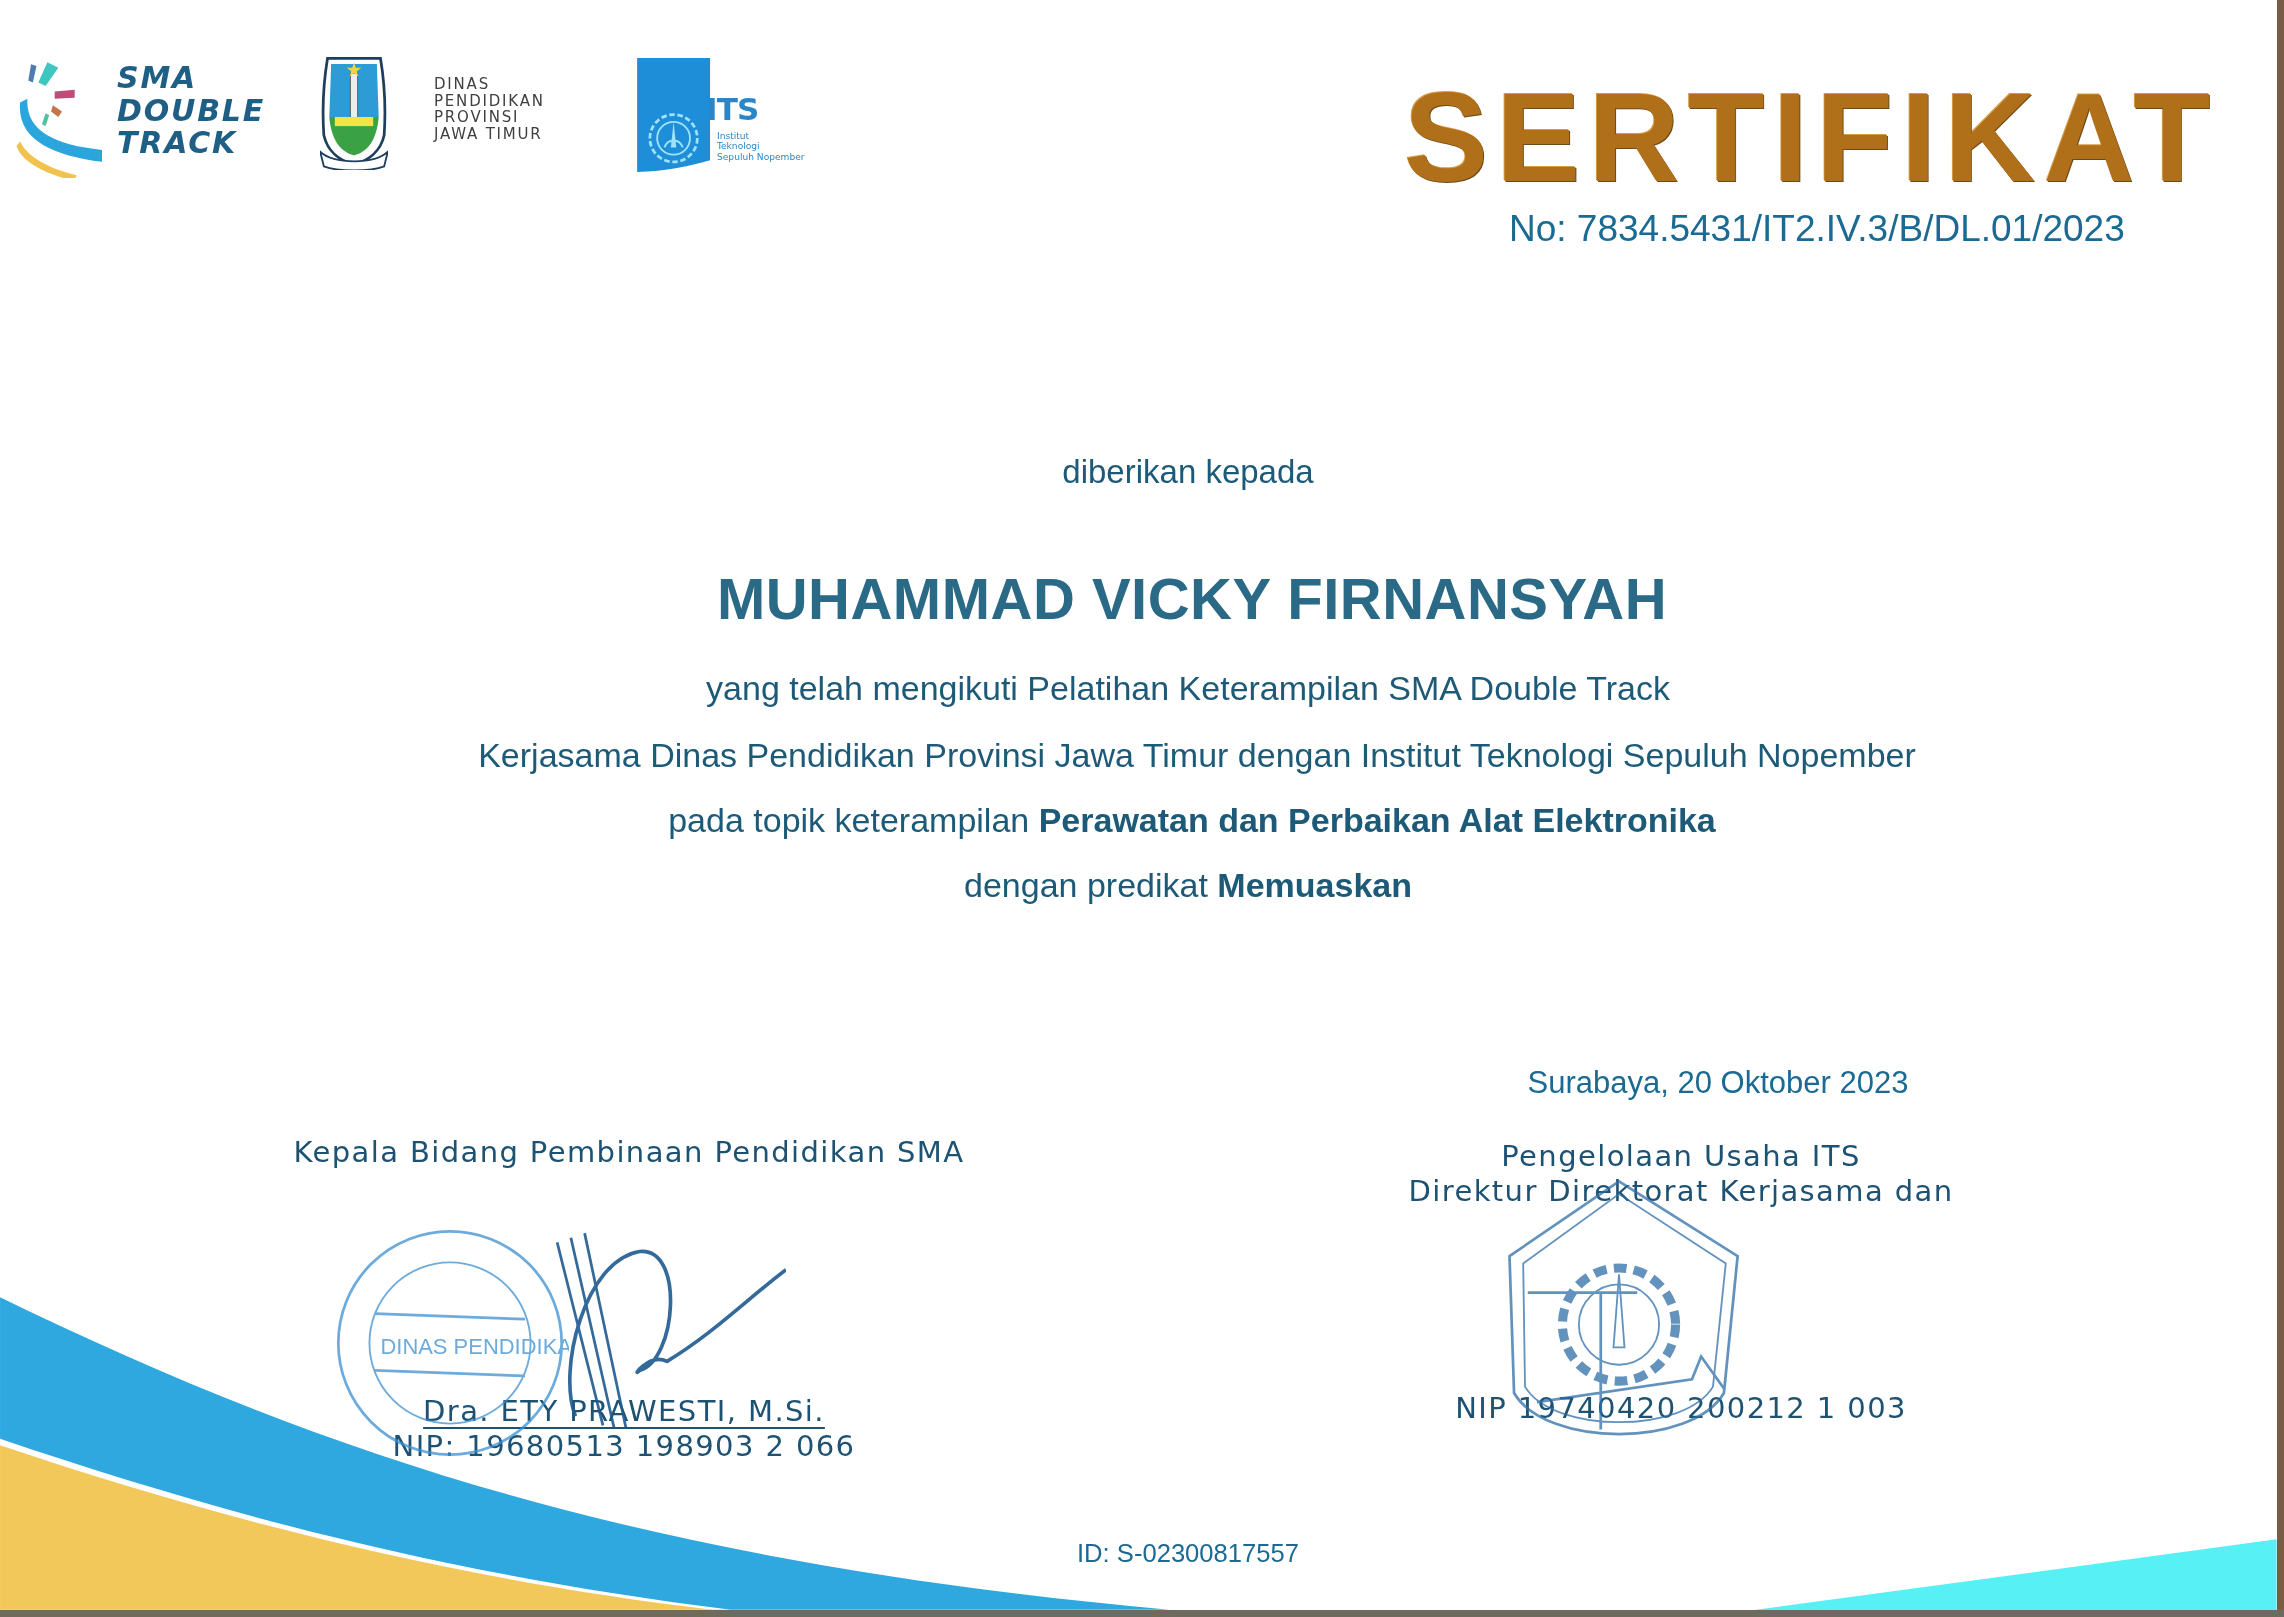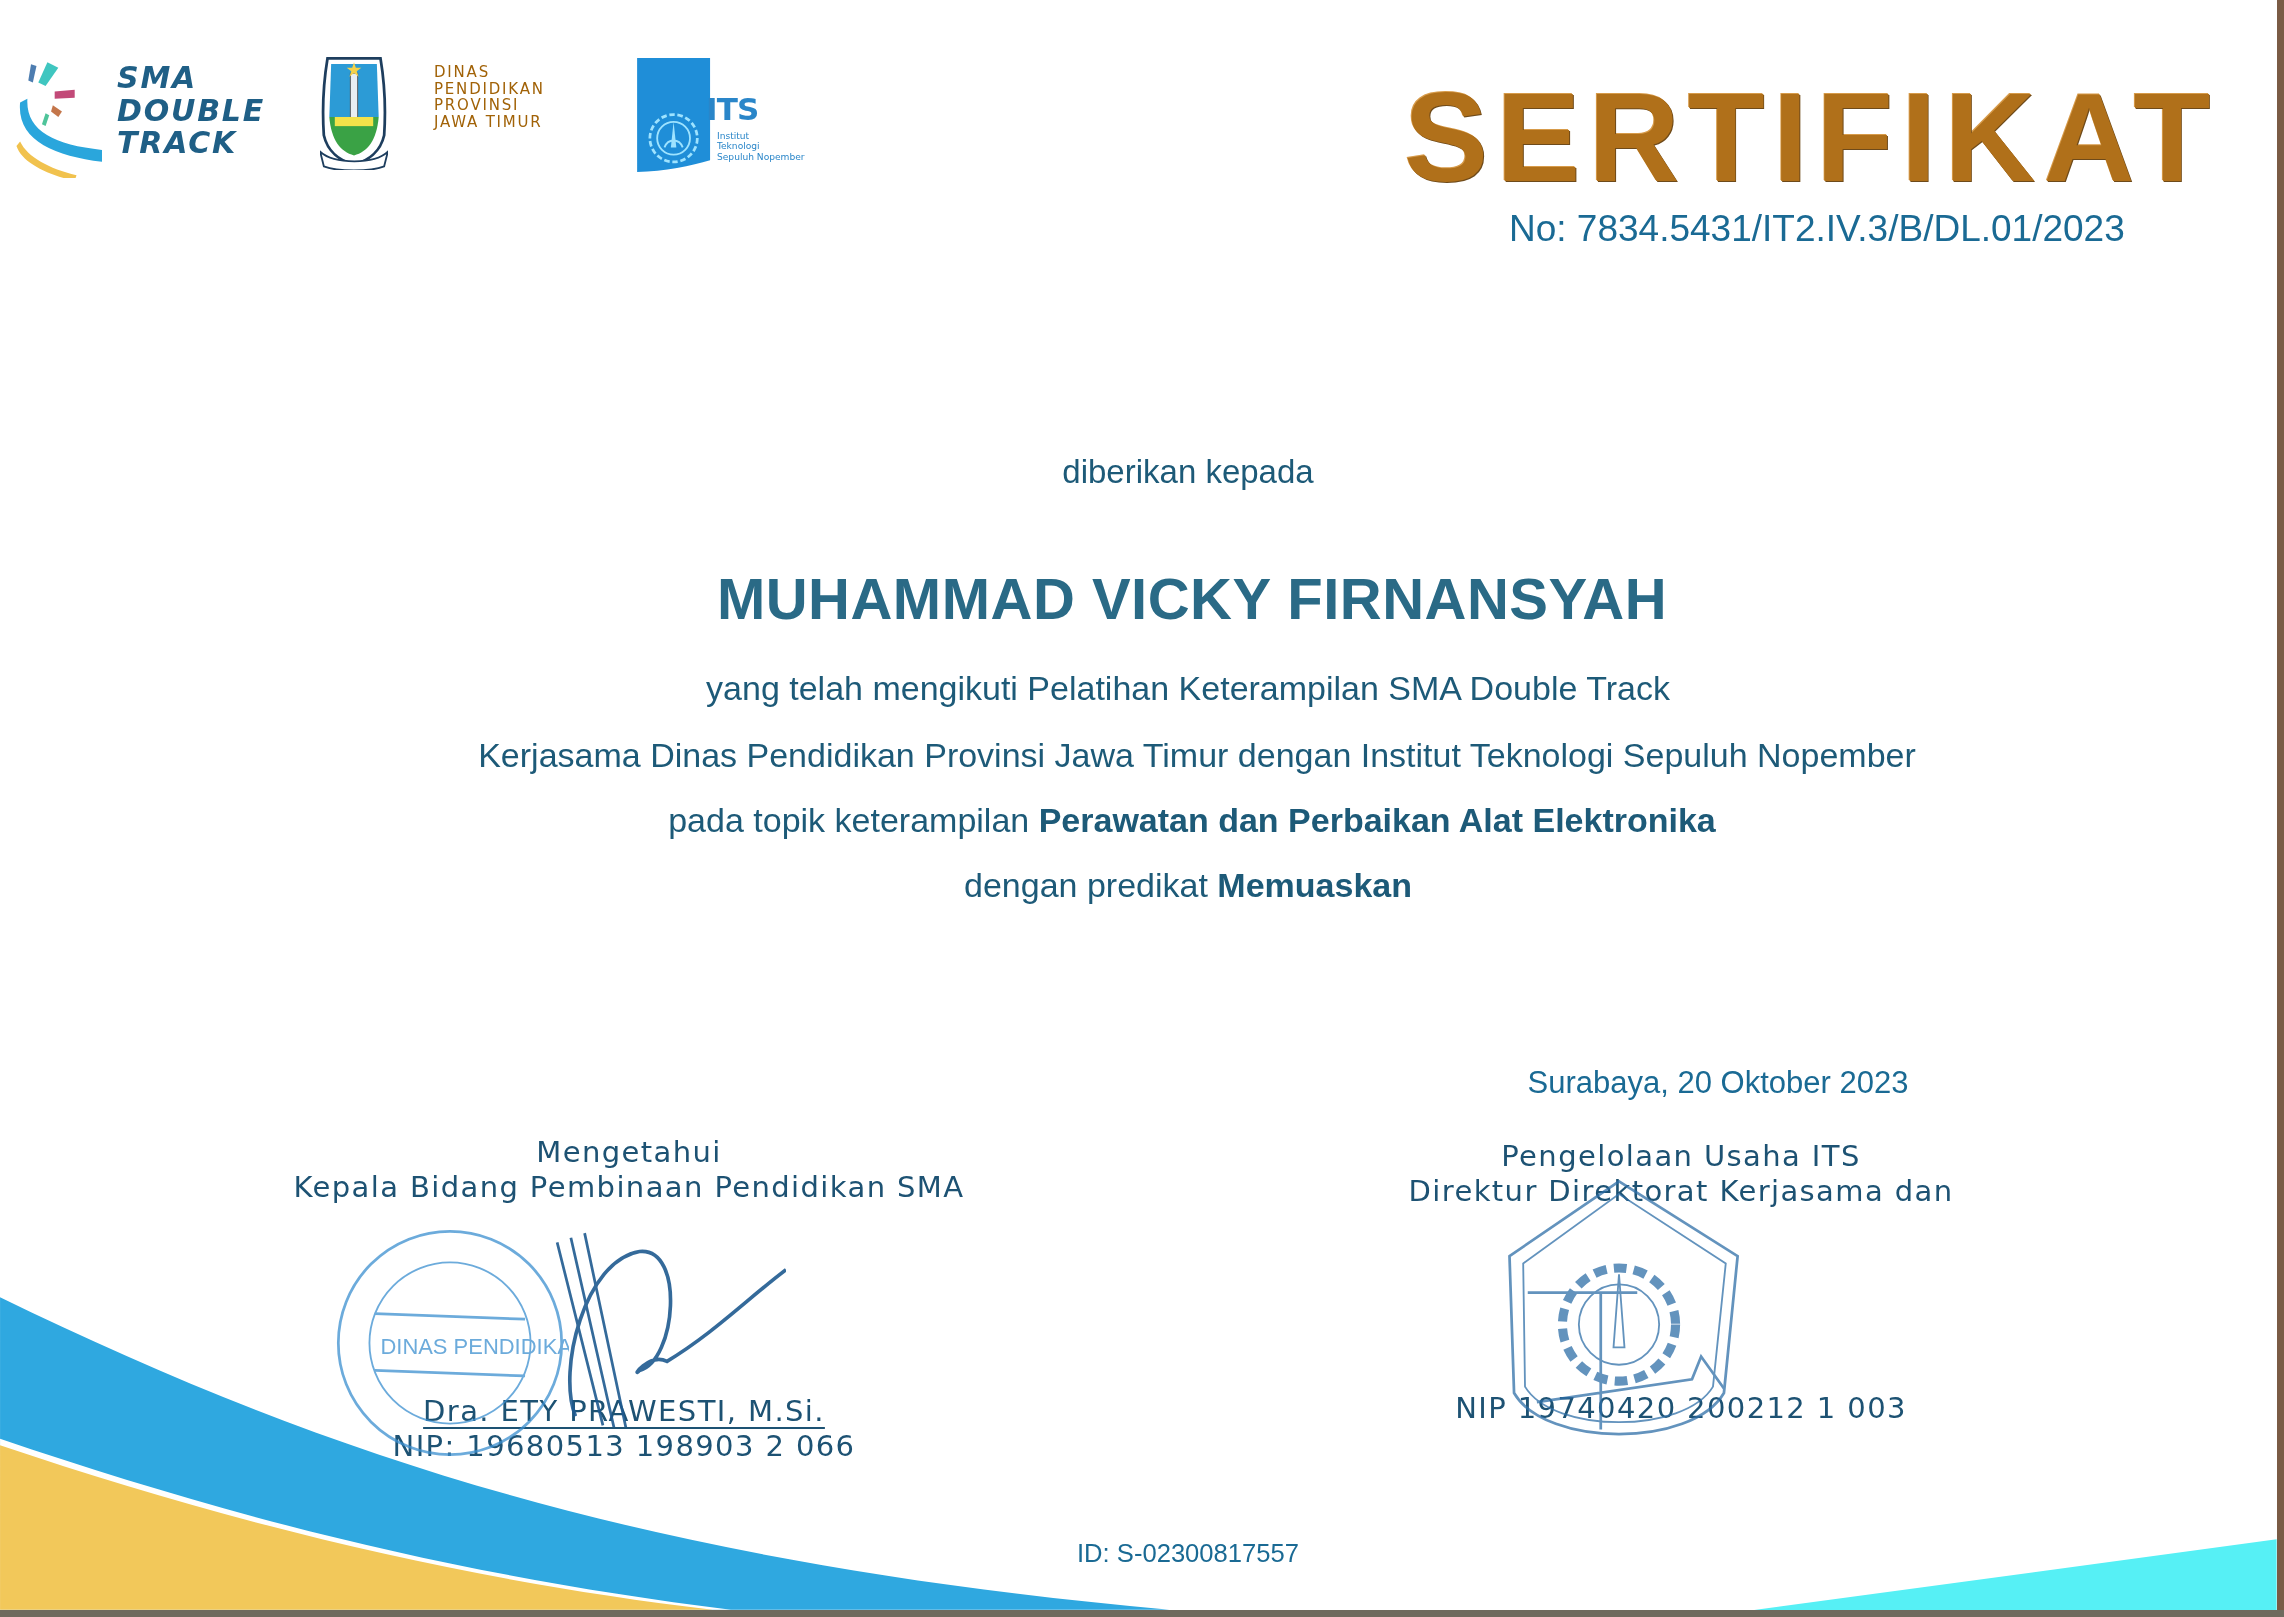--- a/index.html
+++ b/index.html
@@ -82,21 +82,21 @@
 <div class="abs" style="left:320px; top:53px; width:256px; height:128px; z-index:1;">
   <svg width="68" height="117" viewBox="0 0 74 128" style="position:absolute; left:0; top:0;">
     <path d="M8,6 L66,6 C70,30 72,60 70,90 C66,108 52,118 37,122 C22,118 8,108 4,90 C2,60 4,30 8,6 Z" fill="#ffffff" stroke="#1e3e5e" stroke-width="3"></path>
     <path d="M12,12 L62,12 L64,70 L10,70 Z" fill="#2c9bd6"></path>
     <path d="M10,70 L64,70 C62,95 52,108 37,112 C22,108 12,95 10,70 Z" fill="#3aa245"></path>
     <rect x="33" y="22" width="8" height="52" fill="#e8eef2" stroke="#555" stroke-width="1"></rect>
     <path d="M37,10 L39,16 L45,16 L40,20 L42,26 L37,22 L32,26 L34,20 L29,16 L35,16 Z" fill="#f4d24a"></path>
     <rect x="16" y="70" width="42" height="10" fill="#f3e24a"></rect>
     <path d="M0,108 C15,122 60,122 74,108 L70,124 C55,130 19,130 4,124 Z" fill="#ffffff" stroke="#1e3e5e" stroke-width="2"></path>
   </svg>
-  <div class="logo-text dinas-text" style="position:absolute; left:114px; top:11px; color:#a16207;">
+  <div class="logo-text dinas-text" style="position:absolute; left:114px; top:23px; color:#404040;">
     <div>DINAS</div>
     <div>PENDIDIKAN</div>
     <div>PROVINSI</div>
     <div>JAWA TIMUR</div>
   </div>
 </div>
 
 <div class="abs" style="left:637px; top:58px; width:201px; height:114px; z-index:1;">
   <svg width="75" height="114" viewBox="0 0 82 125" style="position:absolute; left:0; top:0;">
     <path d="M0,0 L80,0 L80,112 C60,118 30,124 0,125 Z" fill="#1f8ed8"></path>
@@ -122,21 +122,20 @@
 <div class="abs center-x body-line" style="left:1188px; top:669px; z-index:1;">yang telah mengikuti Pelatihan Keterampilan SMA Double Track</div>
 <div class="abs center-x body-line" style="left:1197px; top:736px; z-index:1;">Kerjasama Dinas Pendidikan Provinsi Jawa Timur dengan Institut Teknologi Sepuluh Nopember</div>
 <div class="abs center-x body-line" style="left:1192px; top:801px; z-index:1;">
   <span>pada topik keterampilan </span><b>Perawatan dan Perbaikan Alat Elektronika</b>
 </div>
 <div class="abs center-x body-line" style="left:1188px; top:866px; z-index:1;">
   <span>dengan predikat </span><b>Memuaskan</b>
 </div>
 
 <div class="abs center-x sig" style="left:629px; top:1135px; z-index:1;">
-  <div>Mengetahui</div>
   <div>Kepala Bidang Pembinaan Pendidikan SMA</div>
 </div>
 <div class="abs center-x sig" style="left:624px; top:1394px; z-index:1;">
   <div class="sig-name">Dra. ETY PRAWESTI, M.Si.</div>
   <div>NIP: 19680513 198903 2 066</div>
 </div>
 
 <svg class="stamp" width="238" height="238" viewBox="0 0 260 260" style="left:331px; top:1224px;">
   <circle cx="130" cy="130" r="122" fill="none" stroke="#3b8fd0" stroke-width="3"></circle>
   <circle cx="130" cy="130" r="88" fill="none" stroke="#3b8fd0" stroke-width="2"></circle>

